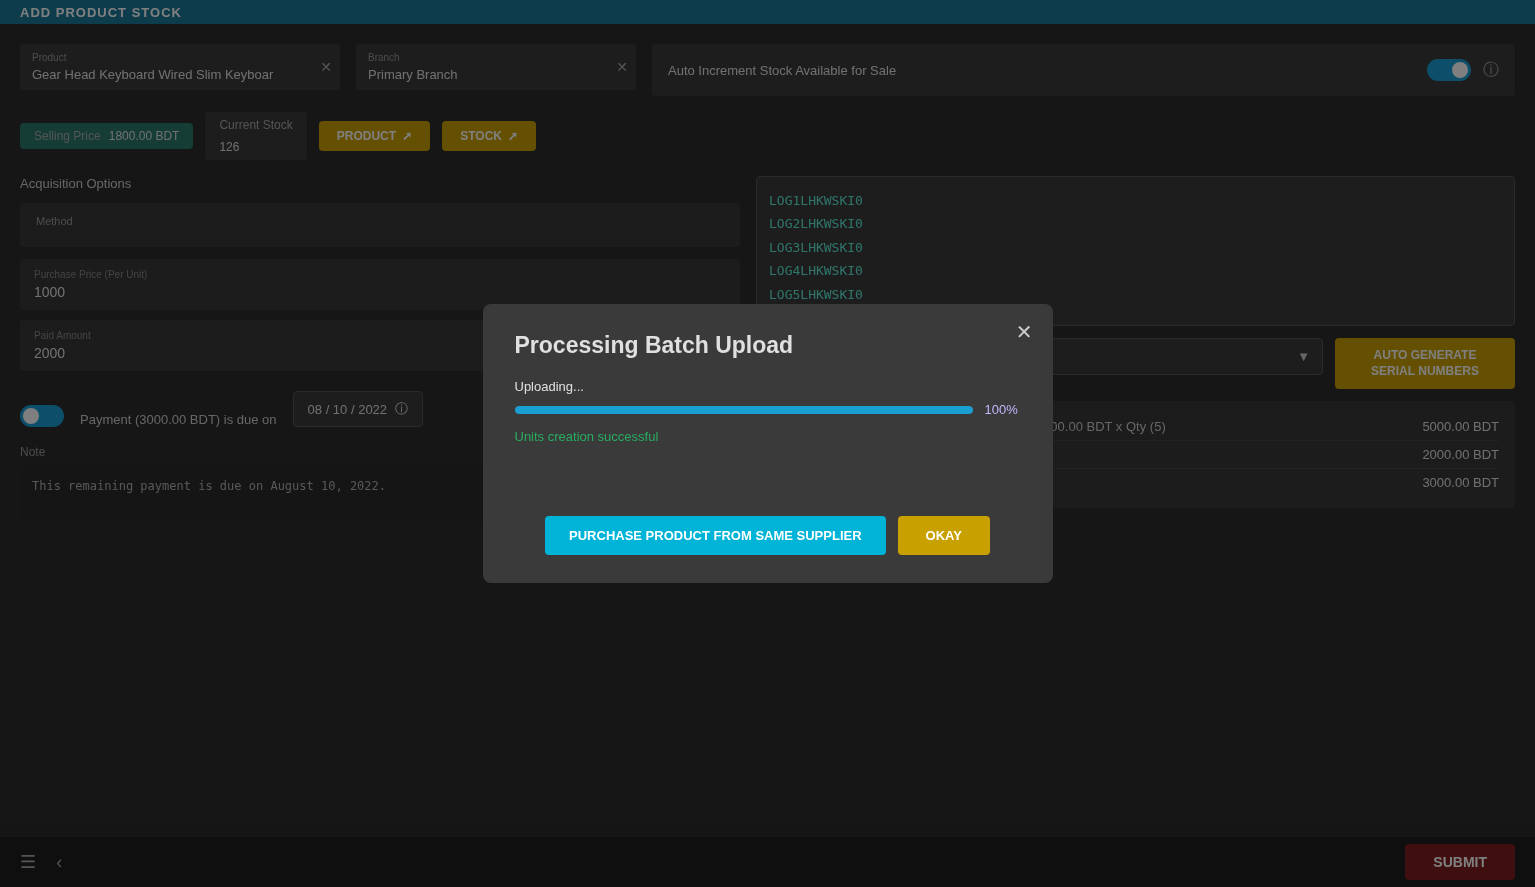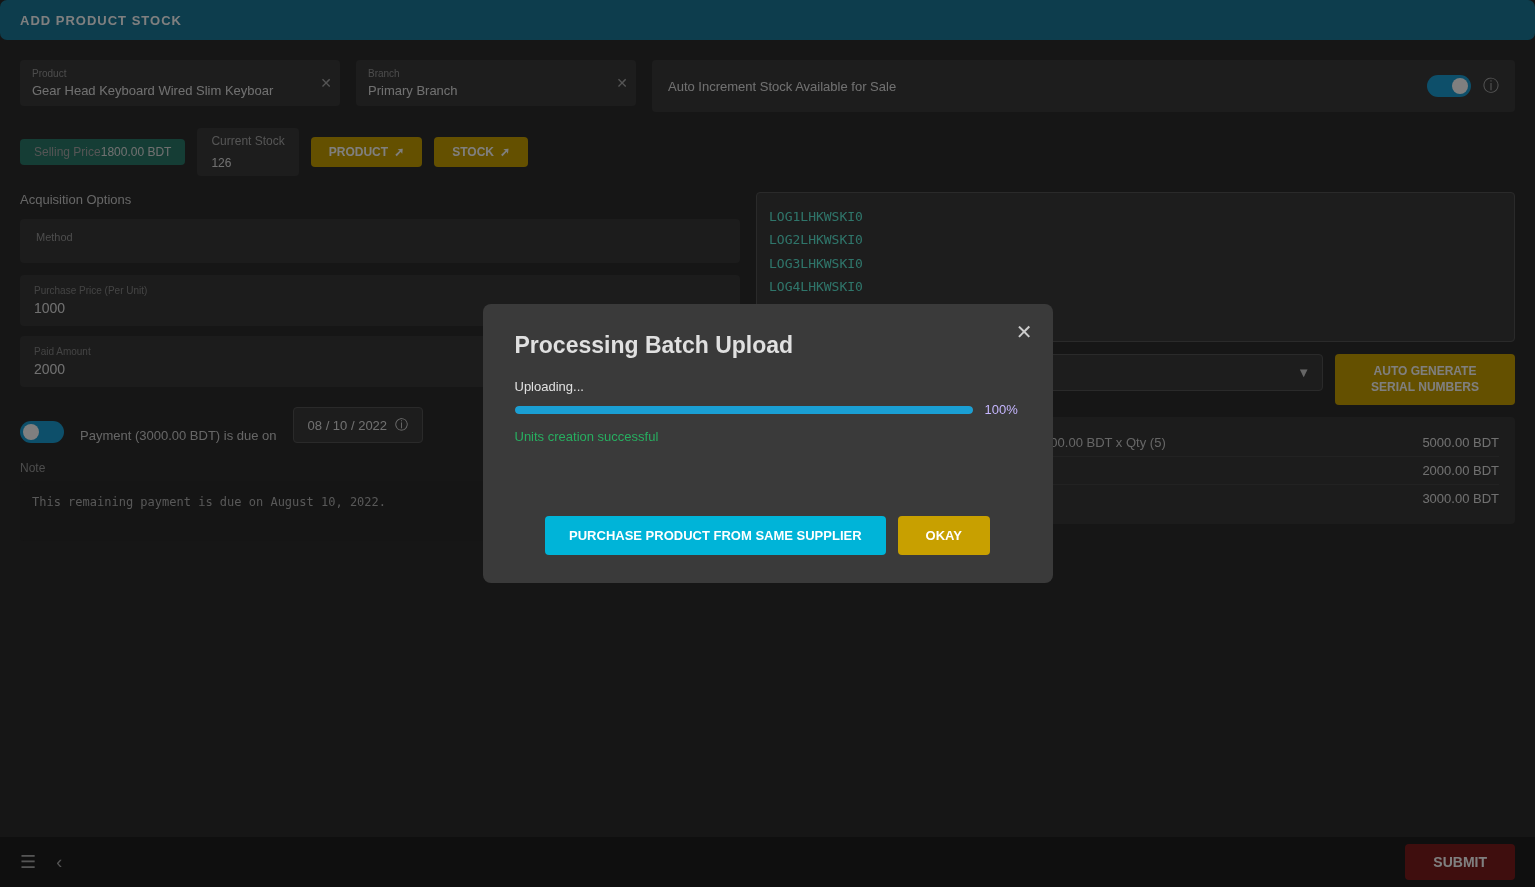--- a/index.html
+++ b/index.html
@@ -9,25 +9,24 @@
       color: #e0e0e0;
       width: 1535px;
       height: 887px;
       overflow: hidden;
       position: relative;
     }
 
     
     .top-bar {
       background: #1a7a9a;
-      height: 40px;
+      height: 24px;
       display: flex;
       align-items: center;
       padding: 0 20px;
-      border-radius: 7px;
     }
     .top-bar-title {
       color: #ffffff;
       font-size: 13px;
       font-weight: 600;
       letter-spacing: 1px;
     }
 
     
     .main-content {
@@ -125,20 +124,21 @@
       margin-bottom: 16px;
       align-items: center;
     }
     .price-badge {
       background: #2a7a6a;
       border-radius: 4px;
       padding: 6px 14px;
       font-size: 12px;
       color: #e0e0e0;
       display: flex;
+      gap: 8px;
     }
     .price-badge .badge-label { color: #aaa; }
     .stock-badge {
       background: #3a3a3a;
       border-radius: 4px;
       padding: 6px 14px;
       font-size: 12px;
       color: #e0e0e0;
       display: flex;
       gap: 8px;

